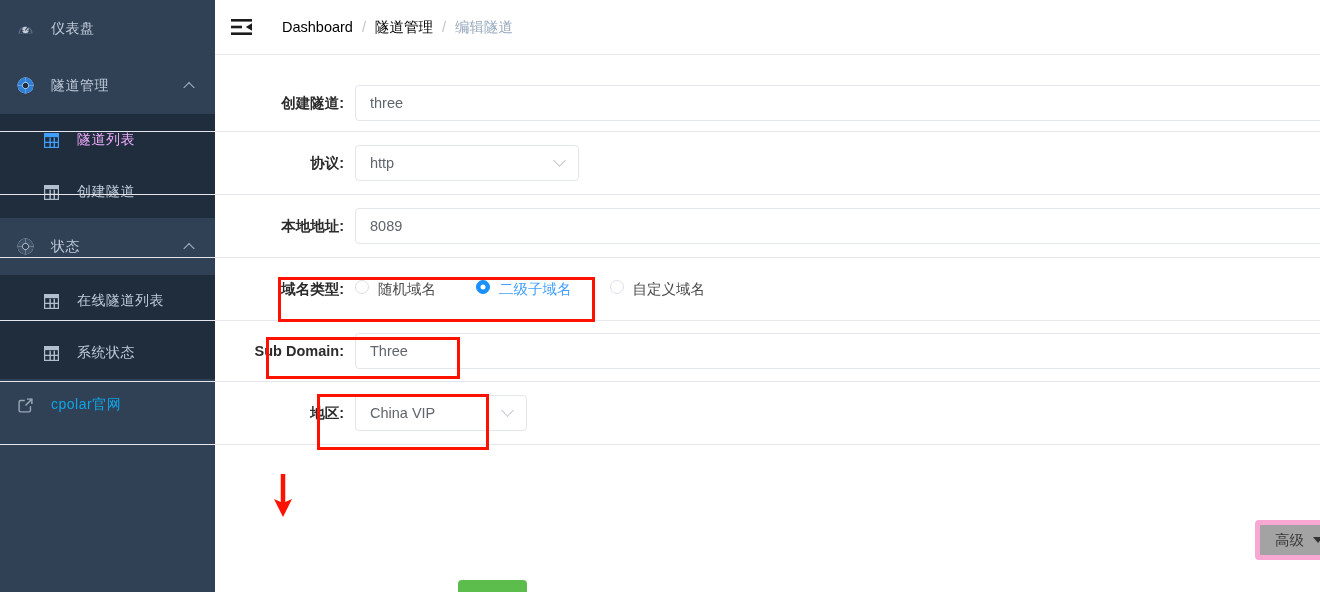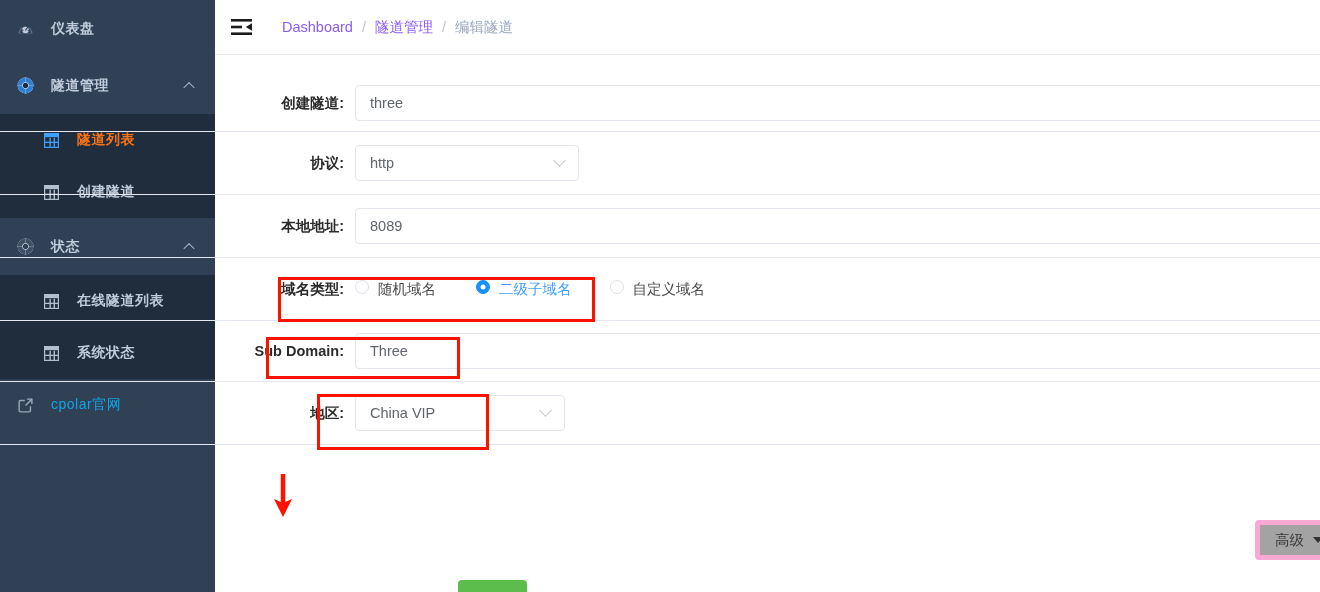--- a/index.html
+++ b/index.html
@@ -12,21 +12,21 @@
   #app { display: flex; width: 1320px; height: 592px; position: relative; }
 
   
   #sidebar {
     width: 215px; height: 592px;
     background: #304156;
     flex: 0 0 215px;
     position: relative;
     overflow: hidden;
   }
-  .nav-group { position: relative; font-weight: bold; }
+  .nav-group { position: relative; }
   .nav-top {
     display: flex; align-items: center;
     height: 57px; padding-left: 14px;
     color: #bfcbd9; font-size: 14px;
     cursor: pointer; position: relative;
   }
   .nav-top .nav-label { margin-left: 15px; letter-spacing: .5px; }
   .nav-icon { width: 22px; height: 22px; display: inline-flex; align-items: center; justify-content: center; flex: 0 0 22px;}
   .arrow {
     position: absolute; right: 22px; top: 50%;
@@ -34,21 +34,21 @@
     border-left: 1.6px solid #a9b4c2; border-top: 1.6px solid #a9b4c2;
     transform: translateY(-30%) rotate(45deg);
   }
   .submenu { background: #1f2d3d; }
   .sub-item {
     display: flex; align-items: center;
     height: 52px; padding-left: 40px;
     color: #bfcbd9; font-size: 14px; cursor: pointer;
   }
   .sub-item .nav-label { margin-left: 15px; letter-spacing: .5px; }
-  .sub-item.active .nav-label { color: #f97316; }
+  .sub-item.active .nav-label { color: #f0abfc; }
   .ext-item {
     display: flex; align-items: center;
     height: 52px; padding-left: 14px;
     color: #0ea5e9; font-size: 14px; cursor: pointer;
   }
   .ext-item .nav-label { margin-left: 15px; letter-spacing: .5px; }
 
   
   .gicon { width: 15px; height: 15px; display: block; }
 
@@ -61,21 +61,21 @@
     padding-left: 16px;
   }
   #hamburger {
     width: 28px; height: 28px; display: flex; flex-direction: column;
     justify-content: center; cursor: pointer; position: relative;
   }
   .breadcrumb {
     margin-left: 23px; font-size: 14.5px;
     display: flex; align-items: center; color: #303133;
   }
-  .crumb { color: #8b5cf6; }
+  .crumb { color: #000000; }
   .crumb.muted { color: #97a8be; }
   .crumb-sep { color: #c0c4cc; margin: 0 9px; font-weight: 400; }
 
   
   #form { position: relative; padding-top: 20px; }
   .row { display: flex; align-items: center; position: relative; }
   .lbl {
     font-size: 14.5px; color: #2b2b2b; font-weight: bold;
     text-align: right; padding-right: 11px;
     white-space: nowrap;
@@ -323,21 +323,21 @@
       <div class="row" style="height:60px;">
         <div class="lbl" style="width:140px;">Sub Domain:</div>
         <div class="field-input" style="width:1100px;">
           <span>Three</span>
         </div>
       </div>
       <div class="hr" style="margin-left:-215px;"></div>
 
       <div class="row" style="height:62px;">
         <div class="lbl" style="width:140px;">地区:</div>
-        <div class="field-input" style="width:210px;">
+        <div class="field-input" style="width:172px;">
           <span>China VIP</span>
           <span class="sel-arrow"></span>
         </div>
       </div>
       <div class="hr" style="margin-left:-215px;"></div>
 
       <div class="adv-btn">
         <span>高级</span>
         <span class="caret-down"></span>
       </div>

